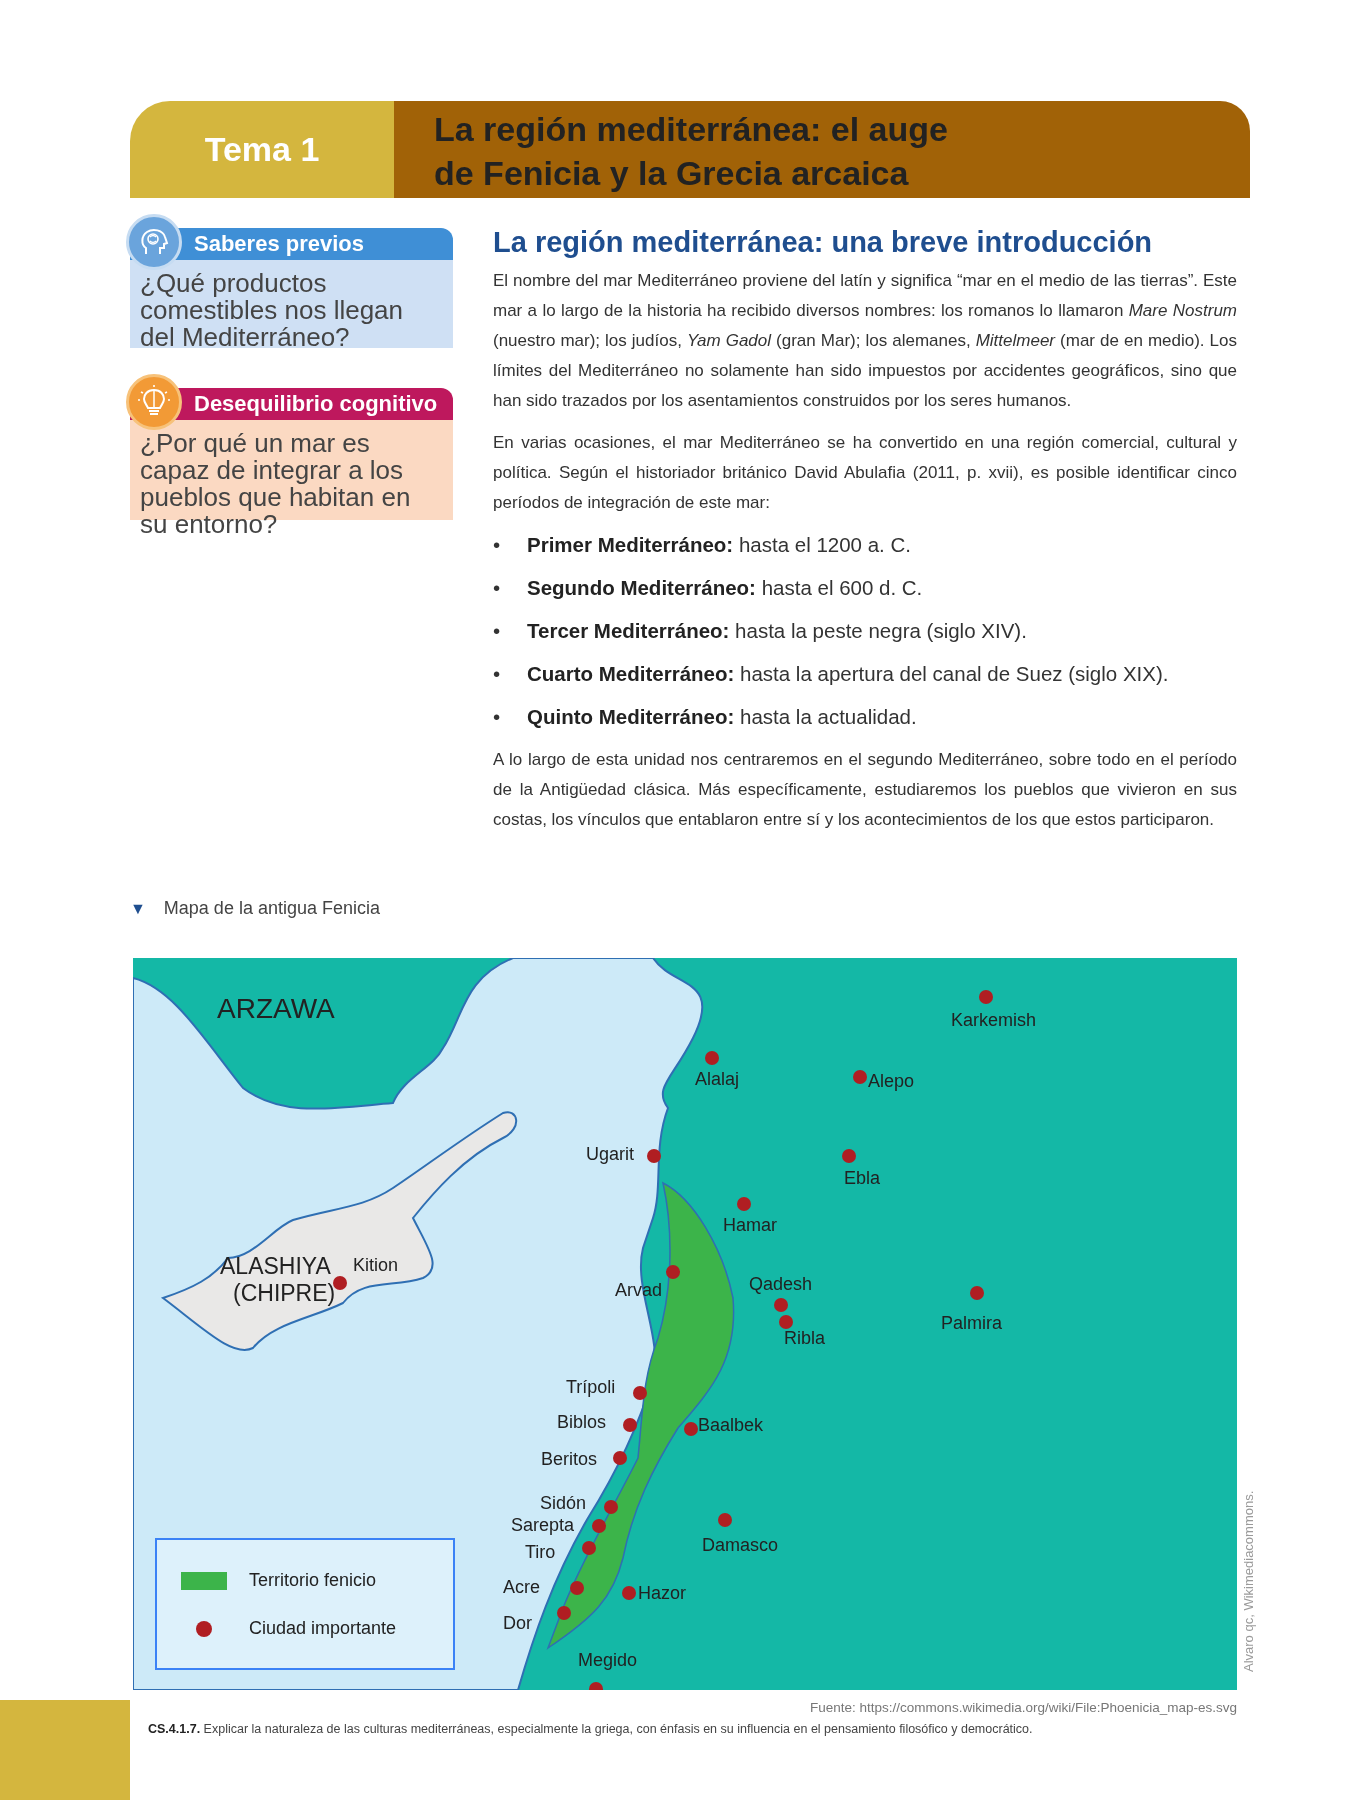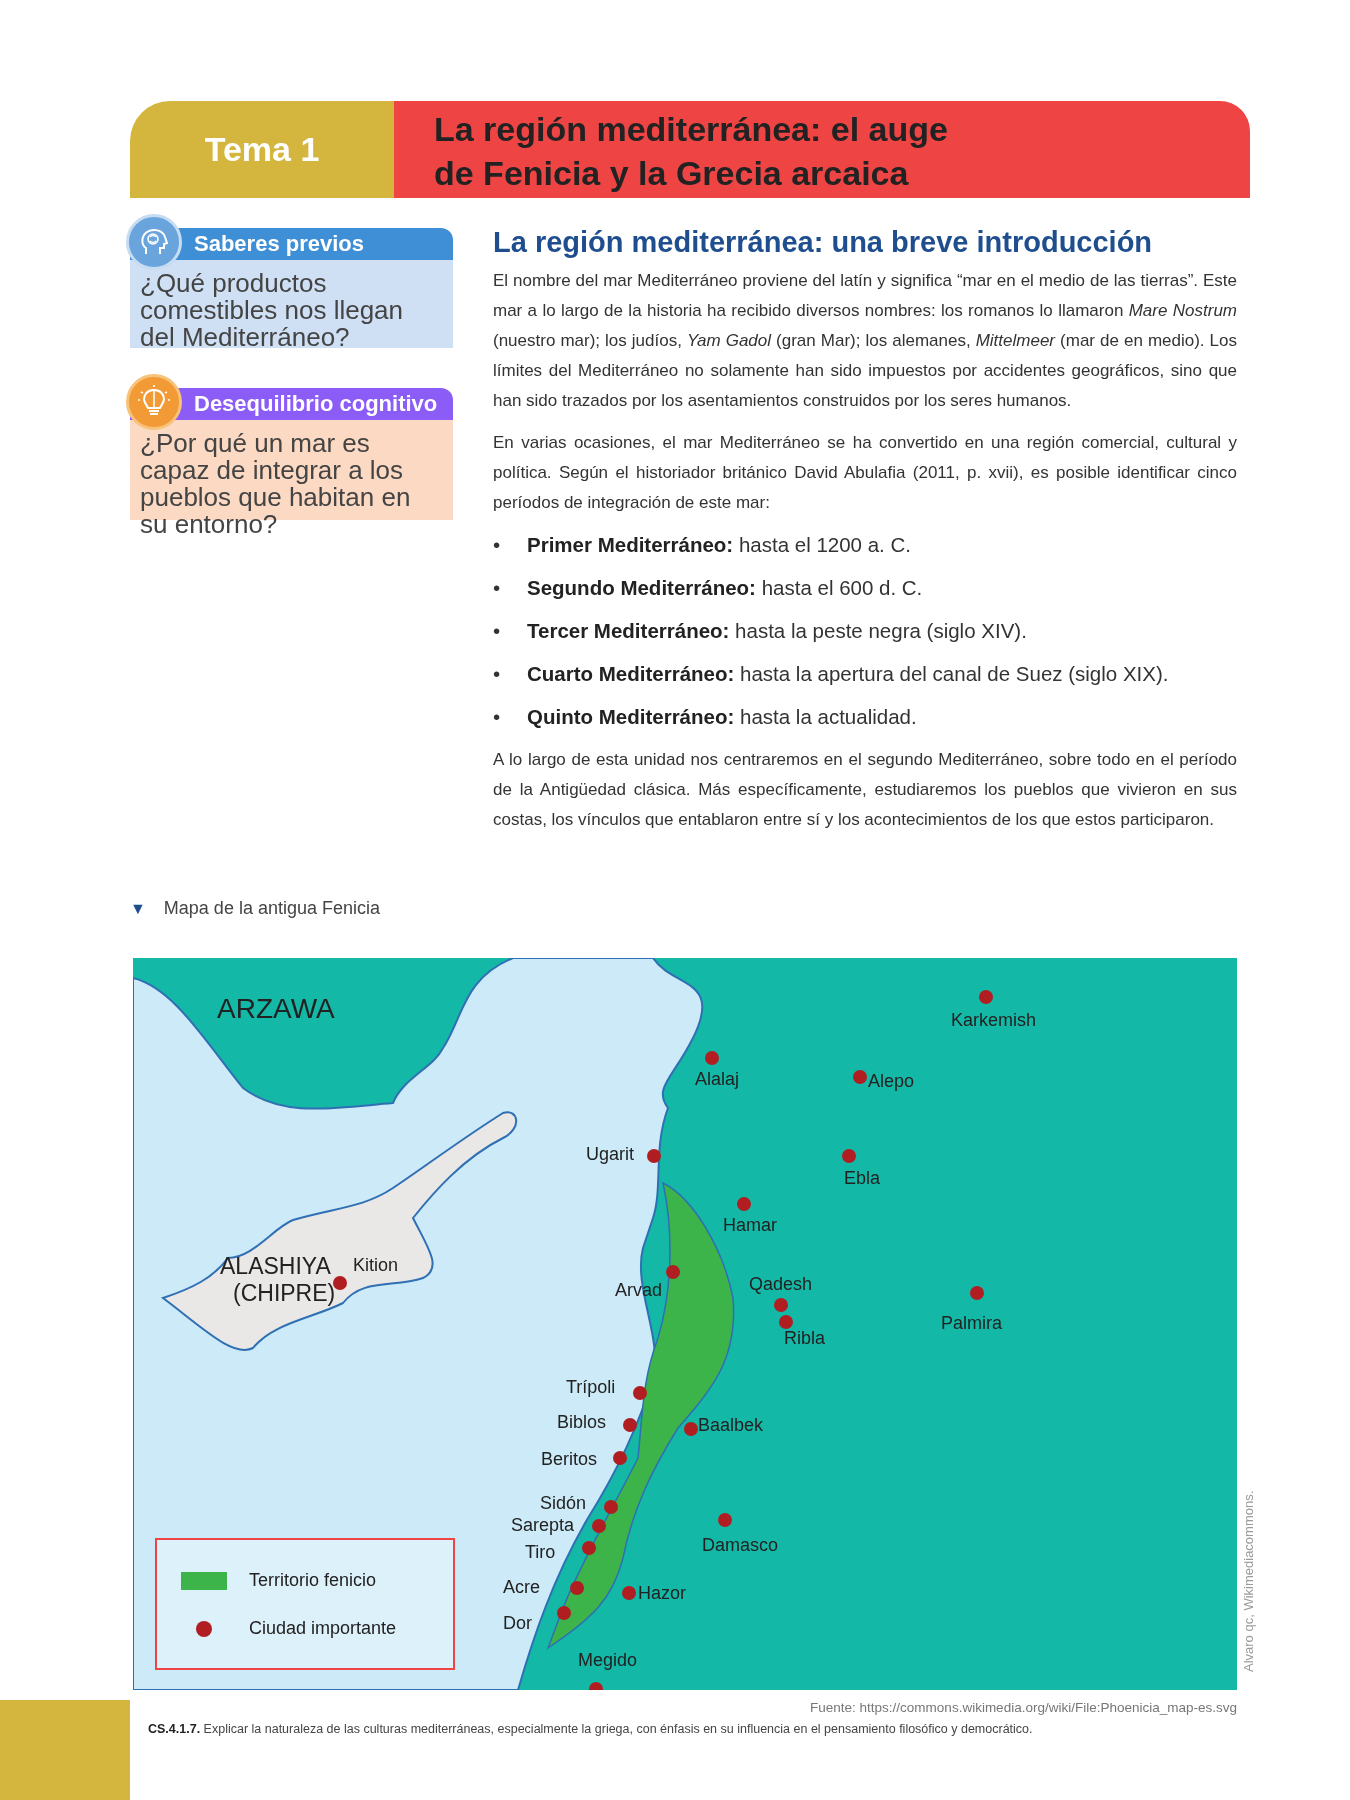--- a/index.html
+++ b/index.html
@@ -1,51 +1,51 @@
 <!DOCTYPE html>
 <html><head>
 <meta charset="utf-8">
 <style>
   * { box-sizing: border-box; margin: 0; padding: 0; }
   html, body { width: 1350px; height: 1800px; background: #ffffff; overflow: hidden; }
   body { position: relative; font-family: "Liberation Sans", "DejaVu Sans", sans-serif; color: #2a2a2a; }
 
   .header { position: absolute; left: 130px; top: 101px; width: 1120px; height: 97px; display: flex; }
   .tema { width: 264px; height: 100%; background: #d4b63e; border-top-left-radius: 40px; display: flex; align-items: center; justify-content: center; color: #fff; font-weight: bold; font-size: 34px; }
-  .title-box { flex: 1; background: #ef4444; border-top-right-radius: 30px; padding: 6px 0 0 40px; font-weight: bold; font-size: 34px; line-height: 44px; color: #222; }
+  .title-box { flex: 1; background: #a16207; border-top-right-radius: 30px; padding: 6px 0 0 40px; font-weight: bold; font-size: 34px; line-height: 44px; color: #222; }
 
   .side-box { position: absolute; left: 130px; width: 323px; }
   .side-head { position: relative; height: 32px; color: #fff; font-weight: bold; font-size: 22px; padding-left: 64px; line-height: 32px; border-top-right-radius: 12px; }
   .side-icon { position: absolute; left: -4px; top: -14px; width: 56px; height: 56px; border-radius: 50%; display: flex; align-items: center; justify-content: center; }
   .side-body { padding: 10px 10px 14px 10px; font-size: 26px; line-height: 27px; color: #444; }
   .saberes { top: 228px; }
   .saberes .side-head { background: #3f8fd6; }
   .saberes .side-icon { background: #6aa4dc; border: 3px solid #c6dcf2; }
   .saberes .side-body { background: #cfe0f4; height: 88px; }
   .deseq { top: 388px; }
-  .deseq .side-head { background: #8b5cf6; }
+  .deseq .side-head { background: #be185d; }
   .deseq .side-icon { background: #f29a36; border: 3px solid #f7c27a; }
   .deseq .side-body { background: #fbd9c2; height: 100px; }
 
   .main { position: absolute; left: 493px; top: 222px; width: 744px; }
   .sec-title { color: #1f4e8f; font-weight: bold; font-size: 29px; line-height: 40px; margin-bottom: 4px; }
   .para { font-size: 17px; line-height: 30px; color: #333; text-align: justify; margin-bottom: 12px; }
   .bullets { list-style: none; margin: 4px 0 10px 0; }
   .bullets li { font-size: 20.5px; line-height: 30px; color: #333; margin-bottom: 13px; padding-left: 34px; position: relative; }
   .bullets li .dot { position: absolute; left: 0; top: 0; }
   .bullets li b { color: #222; }
 
   .caption { position: absolute; left: 130px; top: 898px; font-size: 18px; color: #444; display: flex; align-items: center; gap: 18px; }
   .caption .tri { color: #1f4e8f; font-size: 16px; }
 
   .map { position: absolute; left: 133px; top: 958px; width: 1104px; height: 732px; background: #14b8a6; overflow: hidden; }
   .map svg { position: absolute; left: 0; top: 0; }
   .map-label { position: absolute; font-size: 18px; color: #222; white-space: nowrap; }
   .map-region { position: absolute; font-size: 28px; color: #222; white-space: nowrap; line-height: 30px; }
-  .legend { position: absolute; left: 22px; top: 580px; width: 300px; height: 132px; background: #ddf1fb; border: 2px solid #ef4444; }
+  .legend { position: absolute; left: 22px; top: 580px; width: 300px; height: 132px; background: #ddf1fb; border: 2px solid #3b82f6; }
   .legend-row { position: absolute; left: 24px; display: flex; align-items: center; gap: 22px; font-size: 18px; color: #222; }
   .leg-sw { width: 46px; height: 18px; background: #3cb44a; }
   .leg-dot { width: 16px; height: 16px; border-radius: 50%; background: #b01e22; margin: 0 15px; }
 
   .credit-v { position: absolute; left: 1241px; top: 1672px; transform: rotate(-90deg); transform-origin: left top; font-size: 13px; color: #9a9a9a; white-space: nowrap; }
   .source { position: absolute; right: 113px; top: 1700px; font-size: 13.5px; color: #777; }
 
   .foot-bar { position: absolute; left: 0; top: 1700px; width: 130px; height: 100px; background: #d4b63e; }
   .page-num { position: absolute; left: 0; top: 1646px; width: 130px; text-align: center; font-size: 22px; color: #fff; }
   .foot-text { position: absolute; left: 148px; top: 1722px; font-size: 12.5px; color: #444; }

